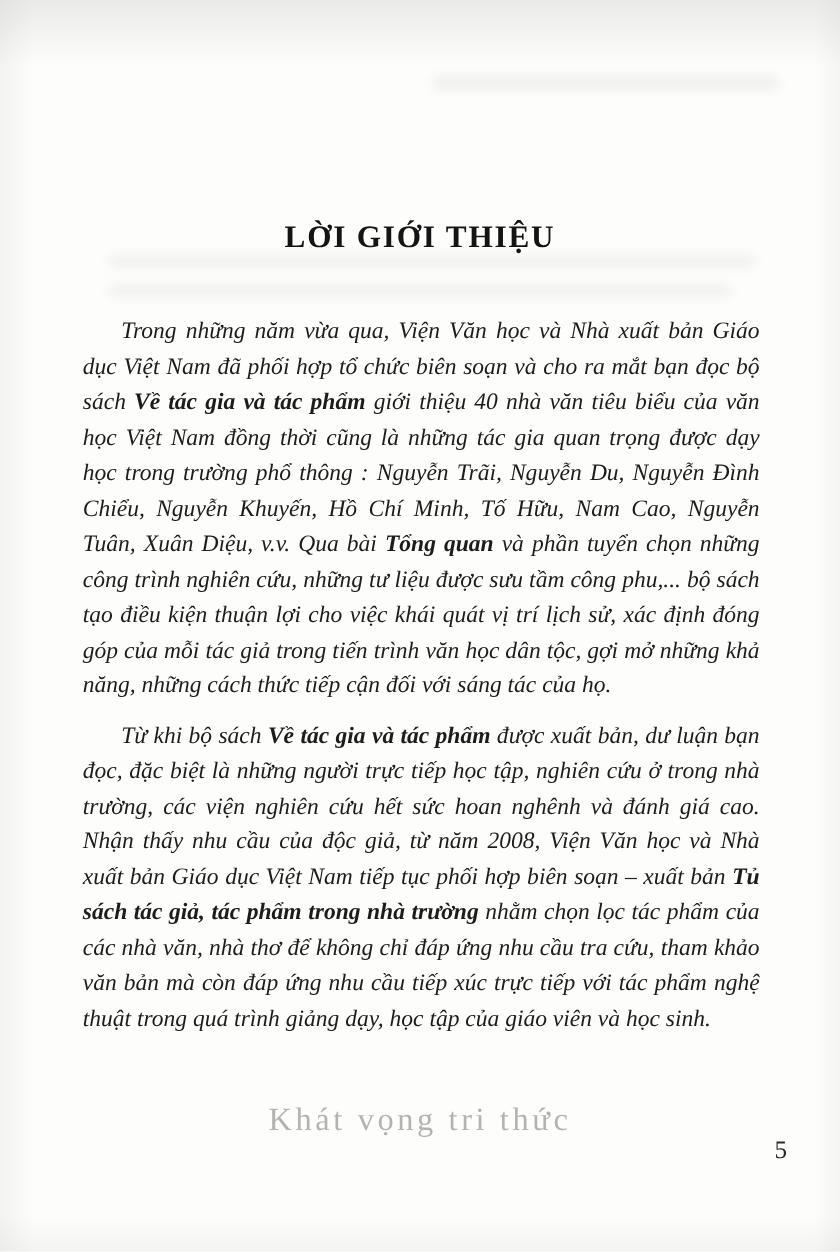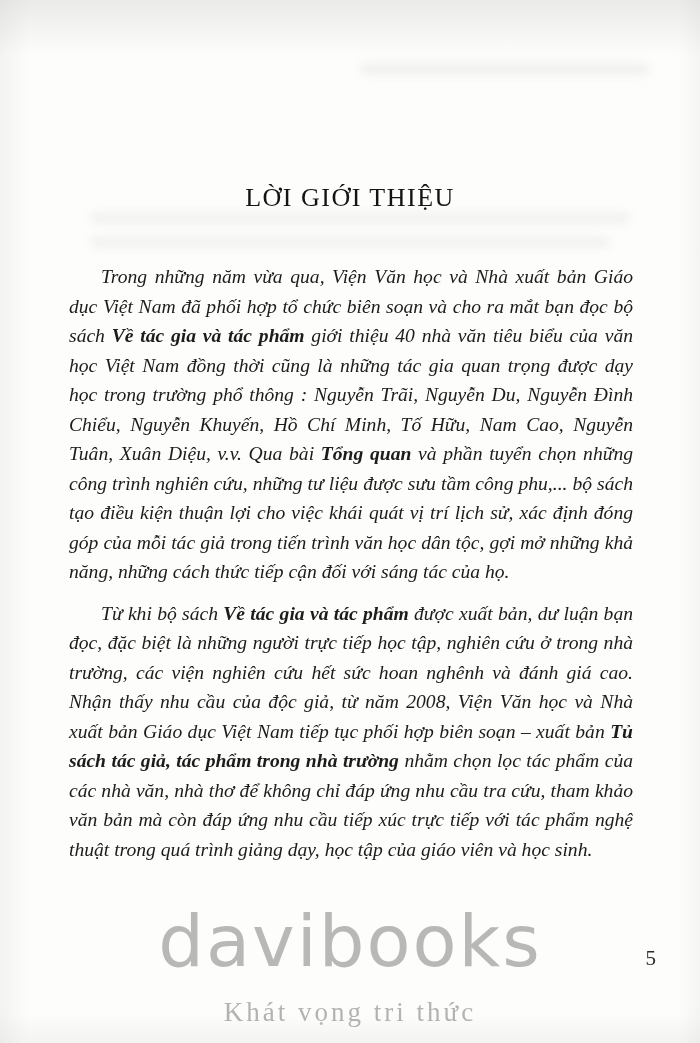--- a/index.html
+++ b/index.html
@@ -37,21 +37,21 @@
   .artifact.a2 { left: 90px;  top: 212px; width: 540px; height: 12px; }
   .artifact.a3 { left: 90px;  top: 236px; width: 520px; height: 12px; }
 
   .page-title {
     position: absolute;
     top: 166px;
     left: 0;
     width: 100%;
     text-align: center;
     font-size: 26px;
-    font-weight: 400;
+    font-weight: 700;
     letter-spacing: 1.5px;
     color: #141414;
   }
 
   .body-text {
     position: absolute;
     top: 250px;
     left: 57px;
     width: 588px;
     font-style: italic;
@@ -108,17 +108,16 @@
 <div class="artifact a3"></div>
 
 <h1 class="page-title">LỜI GIỚI THIỆU</h1>
 
 <div class="body-text">
     <p><span>Trong những năm vừa qua, Viện Văn học và Nhà xuất bản Giáo dục Việt Nam đã phối hợp tổ chức biên soạn và cho ra mắt bạn đọc bộ sách </span><span class="b">Về tác gia và tác phẩm</span><span> giới thiệu 40 nhà văn tiêu biểu của văn học Việt Nam đồng thời cũng là những tác gia quan trọng được dạy học trong trường phổ thông : Nguyễn Trãi, Nguyễn Du, Nguyễn Đình Chiểu, Nguyễn Khuyến, Hồ Chí Minh, Tố Hữu, Nam Cao, Nguyễn Tuân, Xuân Diệu, v.v. Qua bài </span><span class="b">Tổng quan</span><span> và phần tuyển chọn những công trình nghiên cứu, những tư liệu được sưu tầm công phu,... bộ sách tạo điều kiện thuận lợi cho việc khái quát vị trí lịch sử, xác định đóng góp của mỗi tác giả trong tiến trình văn học dân tộc, gợi mở những khả năng, những cách thức tiếp cận đối với sáng tác của họ.</span></p>
     <p><span>Từ khi bộ sách </span><span class="b">Về tác gia và tác phẩm</span><span> được xuất bản, dư luận bạn đọc, đặc biệt là những người trực tiếp học tập, nghiên cứu ở trong nhà trường, các viện nghiên cứu hết sức hoan nghênh và đánh giá cao. Nhận thấy nhu cầu của độc giả, từ năm 2008, Viện Văn học và Nhà xuất bản Giáo dục Việt Nam tiếp tục phối hợp biên soạn – xuất bản </span><span class="b">Tủ sách tác giả, tác phẩm trong nhà trường</span><span> nhằm chọn lọc tác phẩm của các nhà văn, nhà thơ để không chỉ đáp ứng nhu cầu tra cứu, tham khảo văn bản mà còn đáp ứng nhu cầu tiếp xúc trực tiếp với tác phẩm nghệ thuật trong quá trình giảng dạy, học tập của giáo viên và học sinh.</span></p>
   </div>
 
 <div class="watermark">
-  <div class="wm-name">davibooks</div>
   <div class="wm-tagline">Khát vọng tri thức</div>
 </div>
 
 <div class="page-number">5</div>
 
 </body></html>

